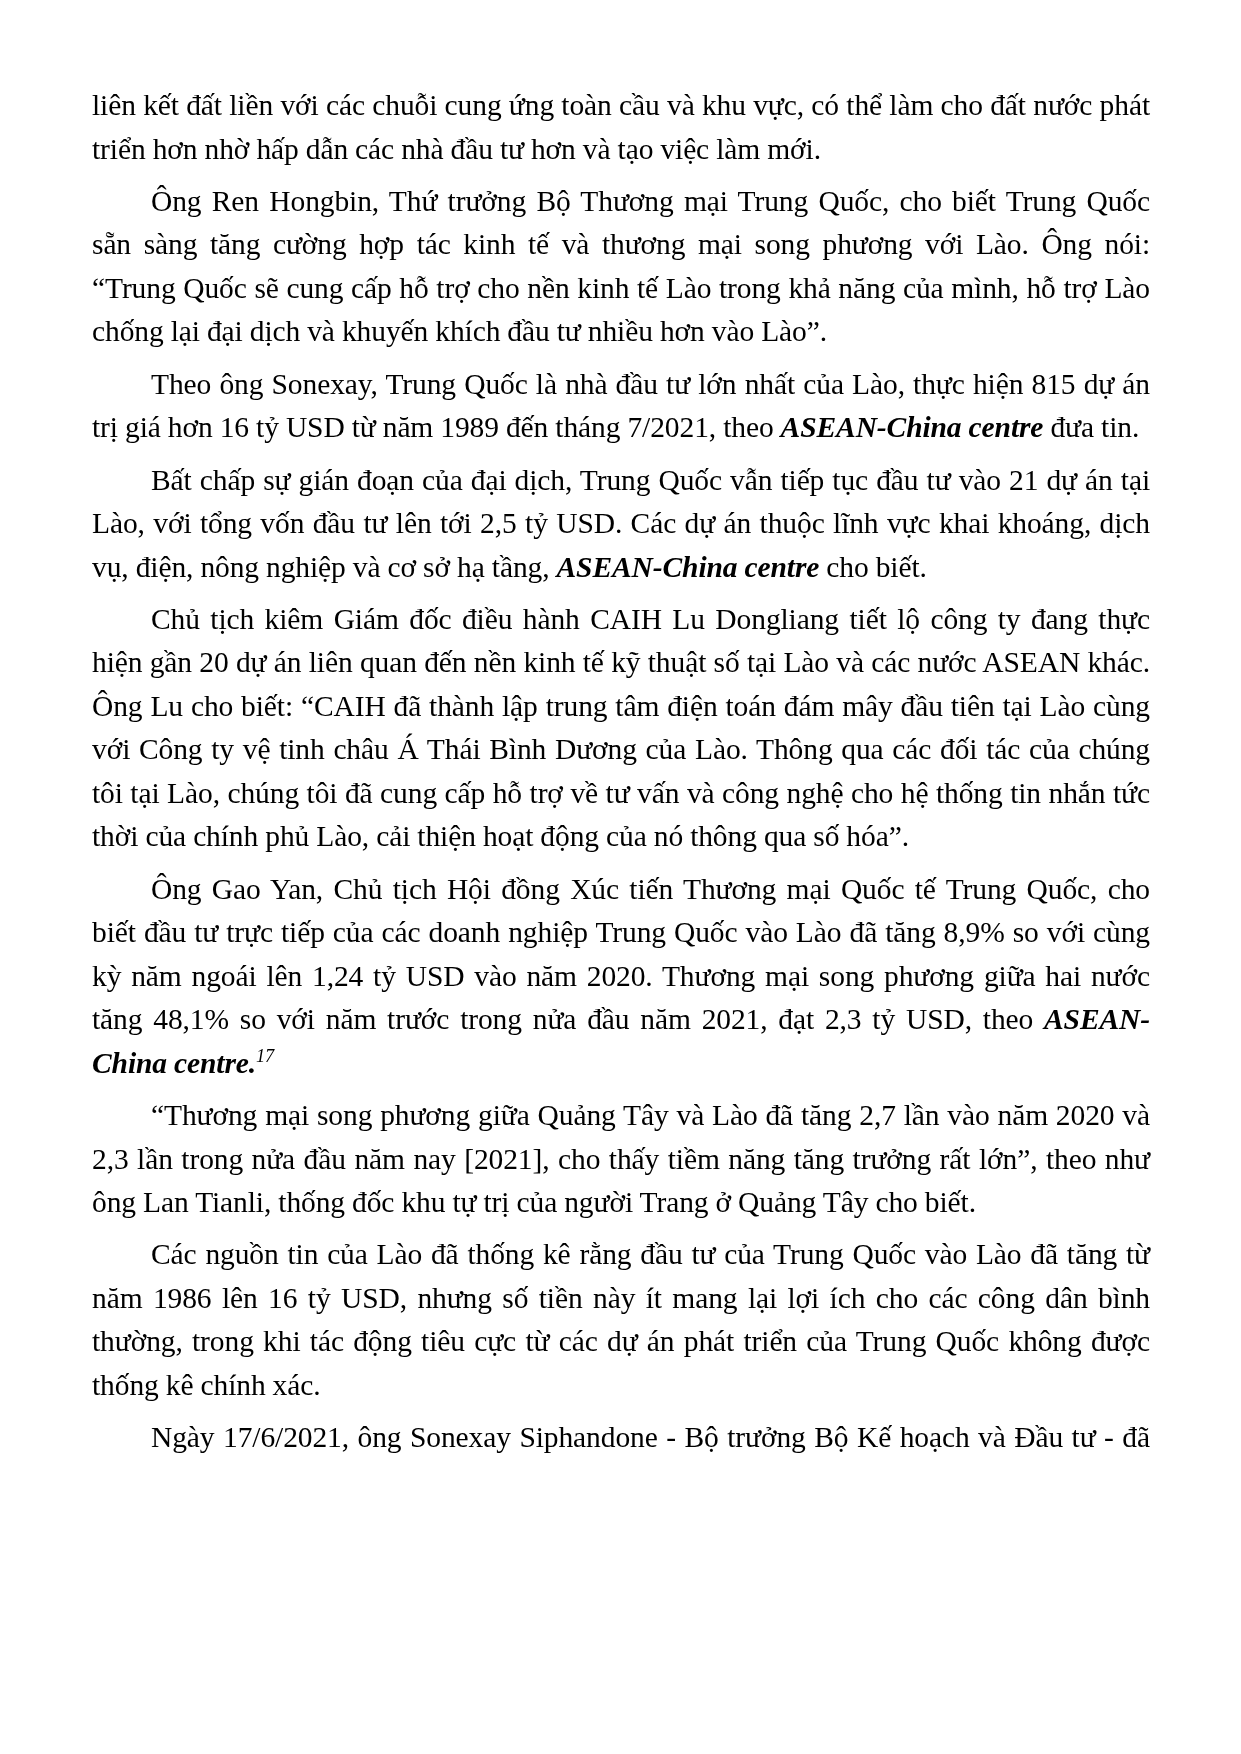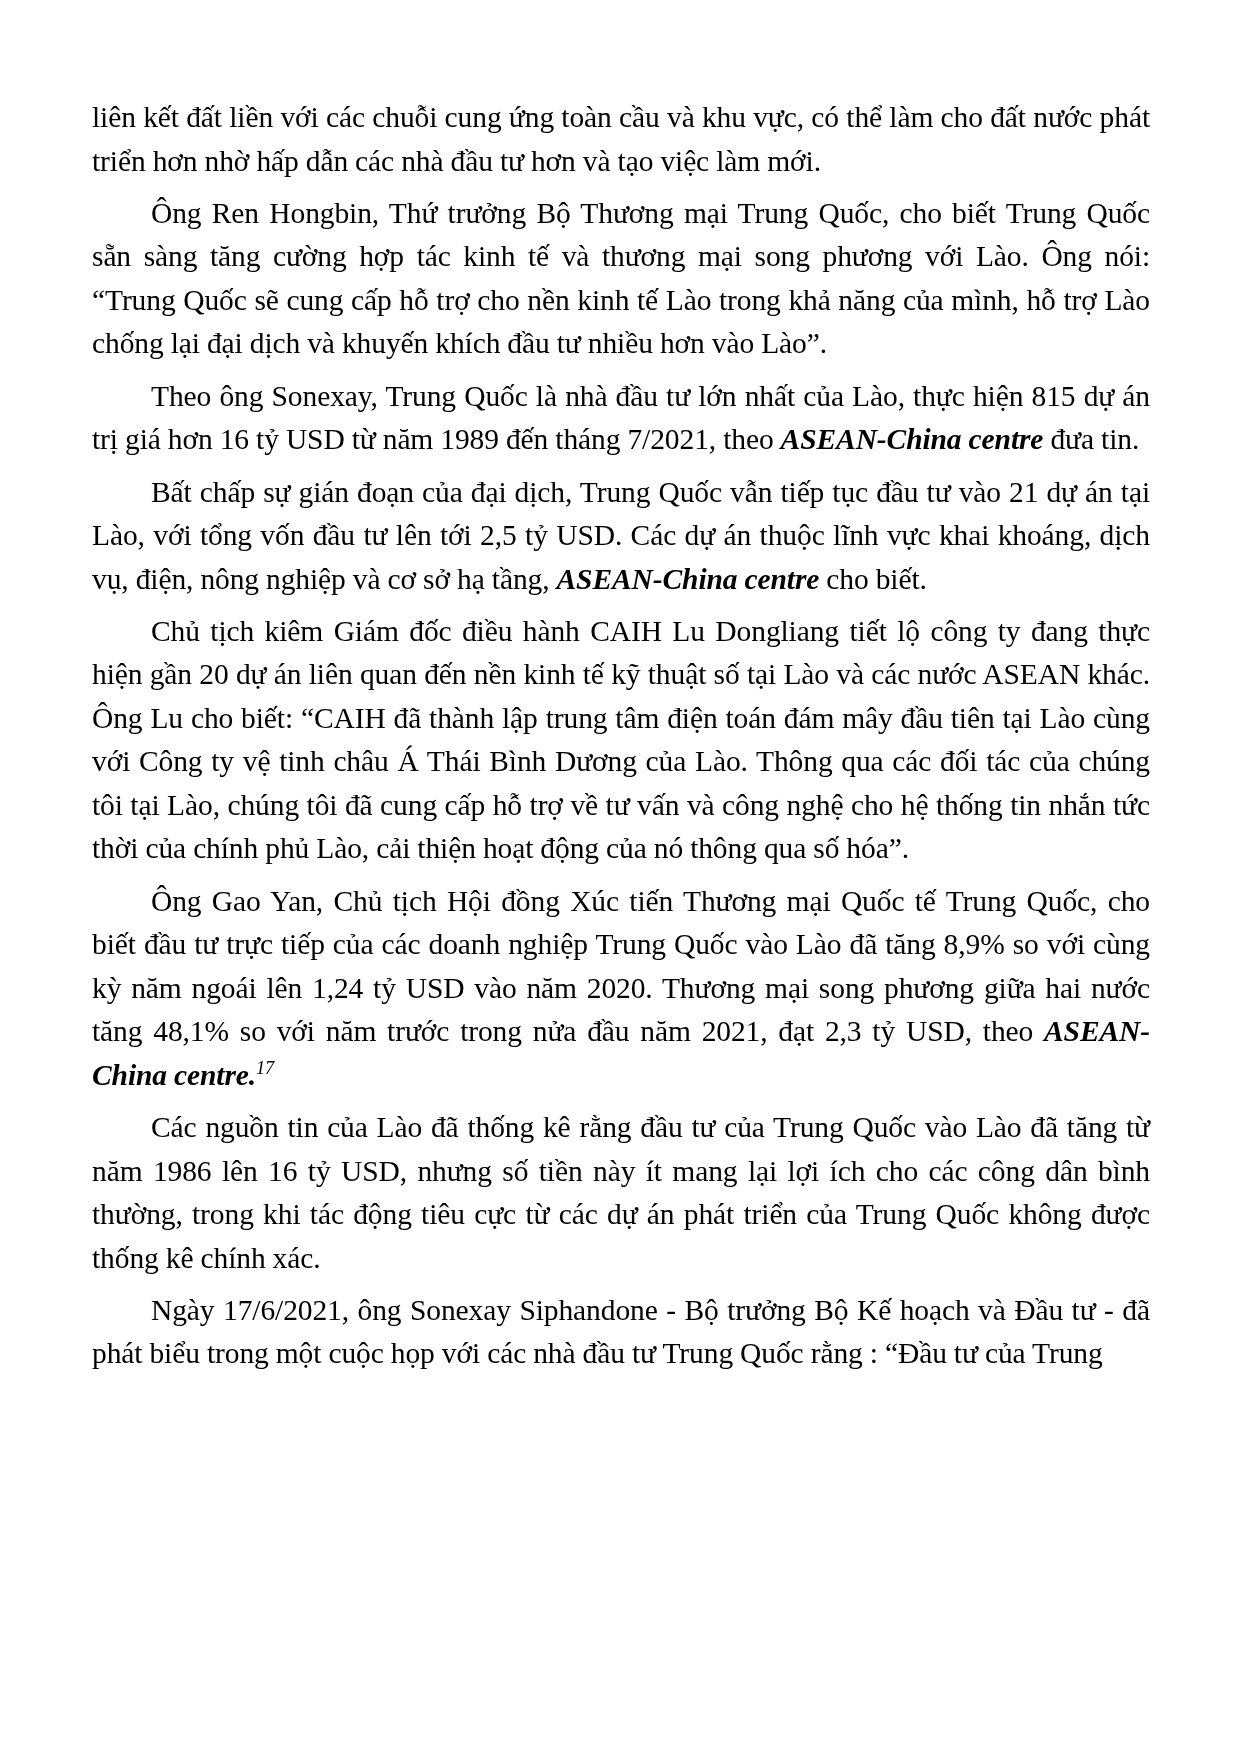--- a/index.html
+++ b/index.html
@@ -5,21 +5,21 @@
   html, body {
     margin: 0;
     padding: 0;
     background: #ffffff;
   }
   .page {
     position: relative;
     width: 1241px;
     height: 1458px;
     background: #ffffff;
-    margin: 12px auto;
+    margin: 0 auto;
     box-sizing: border-box;
     font-family: "Liberation Serif", "DejaVu Serif", serif;
     color: #000000;
     overflow: hidden;
   }
   .content {
     position: absolute;
     left: 92px;
     top: 84px;
     width: 1058px;
@@ -106,20 +106,21 @@
     <p class="body-par"><span>Ông Ren Hongbin, Thứ trưởng Bộ Thương mại Trung Quốc, cho biết Trung Quốc sẵn sàng tăng cường hợp tác kinh tế và thương mại song phương với Lào. Ông nói: “Trung Quốc sẽ cung cấp hỗ trợ cho nền kinh tế Lào trong khả năng của mình, hỗ trợ Lào chống lại đại dịch và khuyến khích đầu tư nhiều hơn vào Lào”.</span></p>
 
     <p class="body-par"><span>Theo ông Sonexay, Trung Quốc là nhà đầu tư lớn nhất của Lào, thực hiện 815 dự án trị giá hơn 16 tỷ USD từ năm 1989 đến tháng 7/2021, theo </span><em class="src">ASEAN-China centre</em><span> đưa tin.</span></p>
 
     <p class="body-par"><span>Bất chấp sự gián đoạn của đại dịch, Trung Quốc vẫn tiếp tục đầu tư vào 21 dự án tại Lào, với tổng vốn đầu tư lên tới 2,5 tỷ USD. Các dự án thuộc lĩnh vực khai khoáng, dịch vụ, điện, nông nghiệp và cơ sở hạ tầng, </span><em class="src">ASEAN-China centre</em><span> cho biết.</span></p>
 
     <p class="body-par"><span>Chủ tịch kiêm Giám đốc điều hành CAIH Lu Dongliang tiết lộ công ty đang thực hiện gần 20 dự án liên quan đến nền kinh tế kỹ thuật số tại Lào và các nước ASEAN khác. Ông Lu cho biết: “CAIH đã thành lập trung tâm điện toán đám mây đầu tiên tại Lào cùng với Công ty vệ tinh châu Á Thái Bình Dương của Lào. Thông qua các đối tác của chúng tôi tại Lào, chúng tôi đã cung cấp hỗ trợ về tư vấn và công nghệ cho hệ thống tin nhắn tức thời của chính phủ Lào, cải thiện hoạt động của nó thông qua số hóa”.</span></p>
 
     <p class="body-par"><span>Ông Gao Yan, Chủ tịch Hội đồng Xúc tiến Thương mại Quốc tế Trung Quốc, cho biết đầu tư trực tiếp của các doanh nghiệp Trung Quốc vào Lào đã tăng 8,9% so với cùng kỳ năm ngoái lên 1,24 tỷ USD vào năm 2020. Thương mại song phương giữa hai nước tăng 48,1% so với năm trước trong nửa đầu năm 2021, đạt 2,3 tỷ USD, theo </span><em class="src">ASEAN-China centre.</em><sup class="fn-ref">17</sup></p>
 
+    <p class="body-par"><span>“Thương mại song phương giữa Quảng Tây và Lào đã tăng 2,7 lần vào năm 2020 và 2,3 lần trong nửa đầu năm nay [2021], cho thấy tiềm năng tăng trưởng rất lớn”, theo như ông Lan Tianli, thống đốc khu tự trị của người Trang ở Quảng Tây cho biết.</span></p>
 
 
     <p class="body-par"><span>Các nguồn tin của Lào đã thống kê rằng đầu tư của Trung Quốc vào Lào đã tăng từ năm 1986 lên 16 tỷ USD, nhưng số tiền này ít mang lại lợi ích cho các công dân bình thường, trong khi tác động tiêu cực từ các dự án phát triển của Trung Quốc không được thống kê chính xác.</span></p>
 
     <p class="body-par"><span>Ngày 17/6/2021, ông Sonexay Siphandone - Bộ trưởng Bộ Kế hoạch và Đầu tư - đã phát biểu trong một cuộc họp với các nhà đầu tư Trung Quốc rằng : “Đầu tư của Trung</span></p>
 
   </div>
 
   <div class="footnote-area">
     <div class="footnote-rule"></div>

